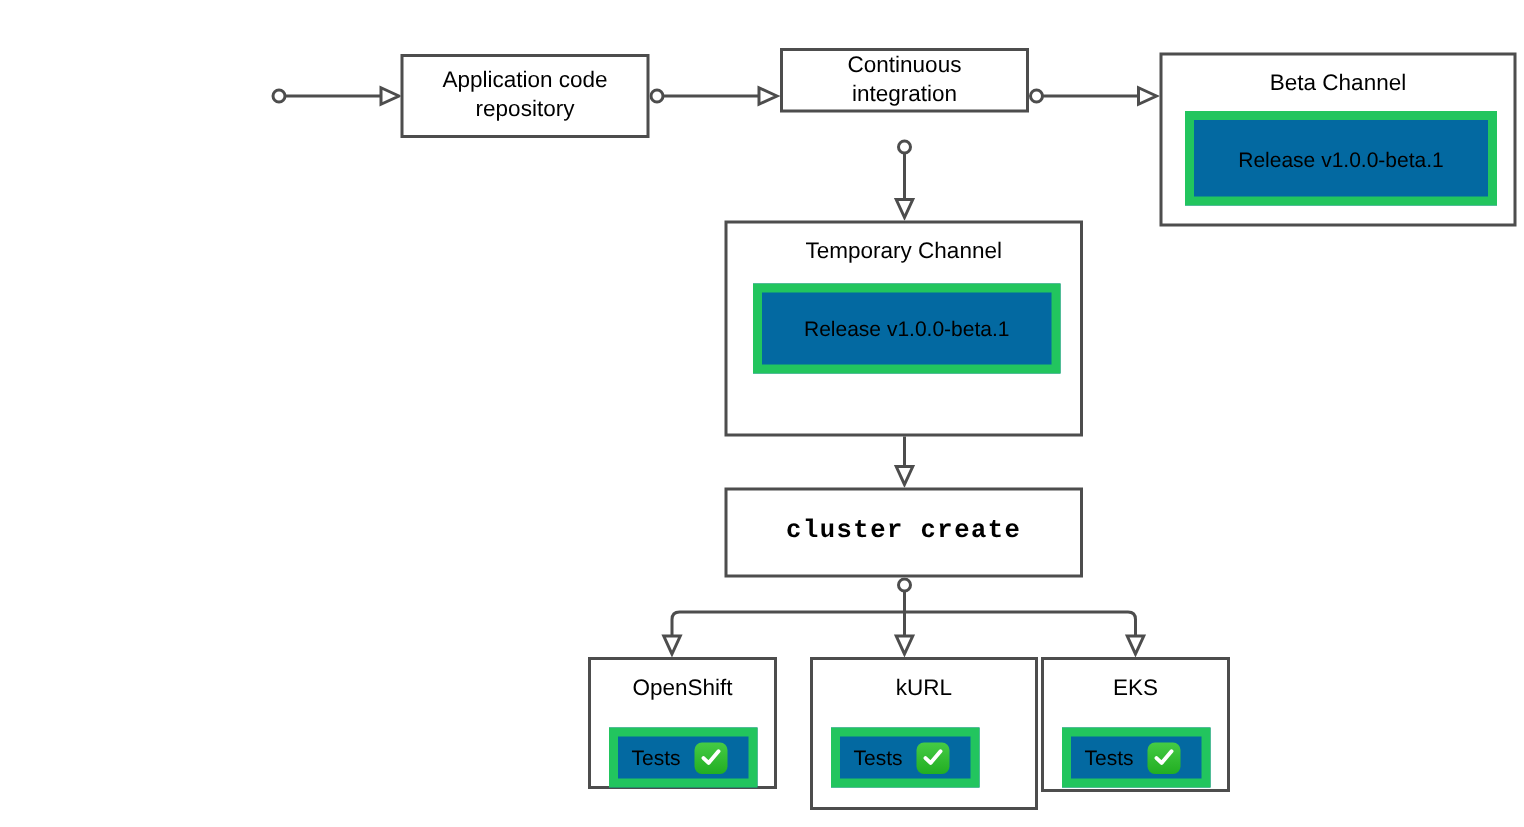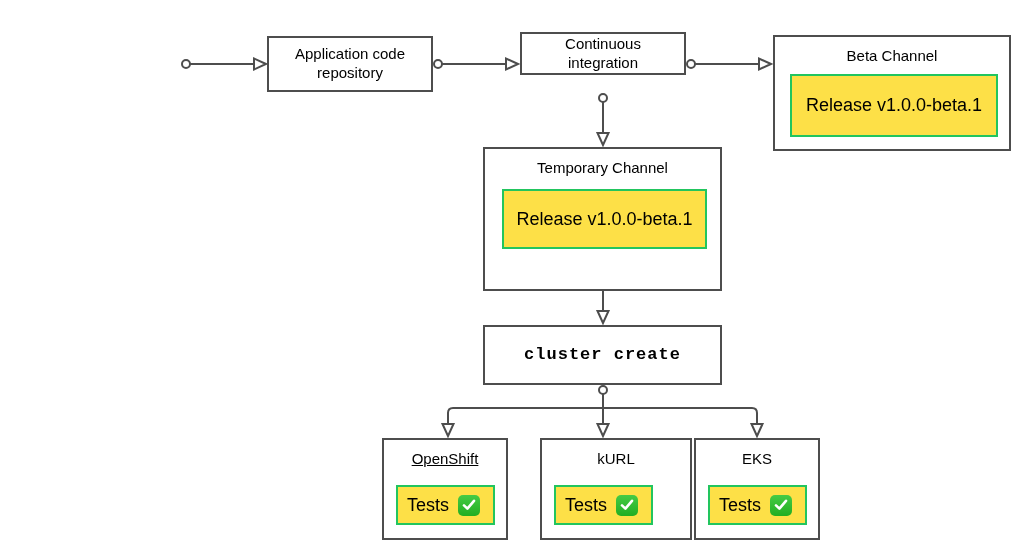--- a/index.html
+++ b/index.html
@@ -26,25 +26,25 @@
     padding:2px 6px;
   }
   .container-node .title{
     display:block;
     text-align:center;
     font-size:15px;
     padding-top:10px;
   }
   .inner{
     position:absolute;
-    background:#fde047;
-    border:2px solid #22c55e;
+    background:#0369a1;
+    border:6px solid #22c55e;
     box-sizing:border-box;
     display:flex;align-items:center;justify-content:center;
-    font-size:18px;
+    font-size:14px;
   }
   .mono{
     font-family:"Liberation Mono","DejaVu Sans Mono",monospace;
     font-weight:bold;
     font-size:17px;
     letter-spacing:1px;
     text-align:right;
   }
   .tests{
     justify-content:flex-start;
@@ -118,21 +118,21 @@
     <div class="inner" style="left:15px;top:37px;width:208px;height:63px;">Release v1.0.0-beta.1</div>
   </div>
 
   <div class="node container-node" style="left:483px;top:147px;width:239px;height:144px;">
     <span class="title">Temporary Channel</span>
     <div class="inner" style="left:17px;top:40px;width:205px;height:60px;">Release v1.0.0-beta.1</div>
   </div>
 
   <div class="node leaf mono" style="left:483px;top:325px;width:239px;height:60px;">cluster create</div>
 
-  <div class="node container-node" style="left:382px;top:438px;width:126px;height:102px;text-decoration:underline;">
+  <div class="node container-node" style="left:392px;top:438px;width:126px;height:88px;">
     <span class="title">OpenShift</span>
     <div class="inner tests" style="left:12px;top:45px;width:99px;height:40px;">
       <span>Tests</span>
       <span class="check">
         <svg width="14" height="12" viewBox="0 0 14 12">
           <path d="M2,6.4 L5.4,9.6 L12,1.8" stroke="#ffffff" stroke-width="2.6" fill="none" stroke-linecap="round" stroke-linejoin="round"></path>
         </svg>
       </span>
     </div>
   </div>
@@ -142,21 +142,21 @@
     <div class="inner tests" style="left:12px;top:45px;width:99px;height:40px;">
       <span>Tests</span>
       <span class="check">
         <svg width="14" height="12" viewBox="0 0 14 12">
           <path d="M2,6.4 L5.4,9.6 L12,1.8" stroke="#ffffff" stroke-width="2.6" fill="none" stroke-linecap="round" stroke-linejoin="round"></path>
         </svg>
       </span>
     </div>
   </div>
 
-  <div class="node container-node" style="left:694px;top:438px;width:126px;height:102px;">
+  <div class="node container-node" style="left:694px;top:438px;width:126px;height:90px;">
     <span class="title">EKS</span>
     <div class="inner tests" style="left:12px;top:45px;width:99px;height:40px;">
       <span>Tests</span>
       <span class="check">
         <svg width="14" height="12" viewBox="0 0 14 12">
           <path d="M2,6.4 L5.4,9.6 L12,1.8" stroke="#ffffff" stroke-width="2.6" fill="none" stroke-linecap="round" stroke-linejoin="round"></path>
         </svg>
       </span>
     </div>
   </div>

